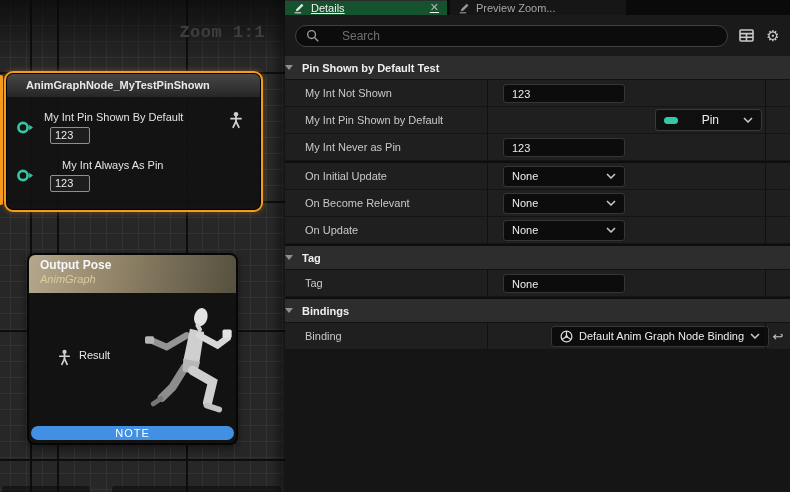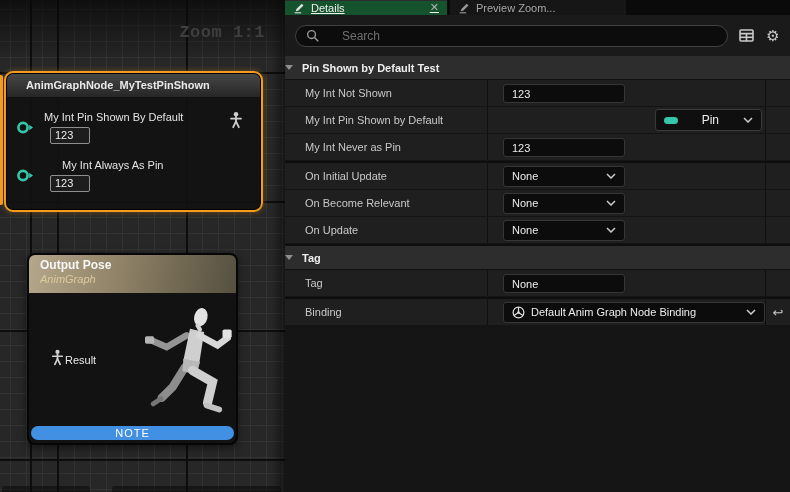--- a/index.html
+++ b/index.html
@@ -61,21 +61,21 @@
     background:#121212;
     box-shadow:0 3px 8px rgba(0,0,0,.5);
   }
   #node-out .nhead{
     position:absolute;left:0;right:0;top:0;height:38px;
     background:linear-gradient(100deg,#b4a78c 0%,#8e8166 45%,#55503f 100%);
     border-radius:6px 6px 0 0;padding:3px 8px 0 11px;box-sizing:border-box;
   }
   #node-out .ntitle{font-size:12px;font-weight:bold;color:#f7f7f7;}
   #node-out .nsub{font-size:11px;font-style:italic;color:#ddcb9d;margin-top:1px;}
-  .result-row{position:absolute;left:21px;top:94px;display:flex;align-items:flex-end;}
+  .result-row{position:absolute;left:28px;top:94px;display:flex;align-items:flex-start;gap:7px;}
   .result-label{font-size:11px;color:#e8e8e8;}
   .mannequin{position:absolute;right:1px;top:40px;width:100px;height:130px;}
   .note-bar{
     position:absolute;left:2px;right:2px;bottom:3px;height:14px;
     background:#4190E4;color:#fff;font-size:11px;line-height:14px;
     text-align:center;letter-spacing:1px;border-radius:7px;
   }
 
   
   #details{position:absolute;left:285px;top:0;width:505px;height:492px;background:#151515;}
@@ -125,21 +125,21 @@
     width:122px;height:21px;background:#0c0c0c;border:1px solid #363636;border-radius:3px;
     display:flex;align-items:center;font-size:11px;color:#ececec;
     padding:0 8px;box-sizing:border-box;gap:6px;
   }
   .dropdown .dval{flex:1;white-space:nowrap;overflow:hidden;}
   .pin-btn{
     margin-left:auto;margin-right:3px;height:22px;background:#0f0f0f;border:1px solid #3a3a3a;border-radius:3px;
     display:flex;align-items:center;gap:24px;padding:0 8px;font-size:12px;color:#ececec;box-sizing:border-box;
   }
   .pin-pill{width:14px;height:7px;border-radius:4px;background:#35C8A8;}
-  .binding-dd{width:294px;}
+  .binding-dd{width:294px;margin-left:48px;}
   .bind-circle{flex:0 0 auto;display:flex;}
 </style>
 </head>
 <body>
 
 <div id="graph">
   <div class="zoom-label">Zoom 1:1</div>
   <div class="edge-sliver"></div>
 
   <div class="gnode" id="node-test">
@@ -327,20 +327,24 @@
   </div>
   <div class="prow">
     <div class="pname">Tag</div>
     <div class="pval">
         <div class="textbox">None</div>
       </div>
     <div class="pgutter"></div>
   </div>
   <div class="sec-gap"></div>
 
+  <div class="cat-header">
+    <span class="tri"></span>
+    <span class="cat-title">Bindings</span>
+  </div>
   <div class="prow">
     <div class="pname">Binding</div>
     <div class="pval">
       <div class="dropdown binding-dd">
         <span class="bind-circle">
           <svg width="13" height="13" viewBox="0 0 14 14">
             <circle cx="7" cy="7" r="5.8" fill="none" stroke="#e0e0e0" stroke-width="1.3"></circle>
             <circle cx="7" cy="7" r="1.4" fill="#e0e0e0"></circle>
             <path d="M7 7 V1.4 M7 7 L2.2 10.2 M7 7 L11.8 10.2" stroke="#e0e0e0" stroke-width="1.3"></path>
           </svg>

